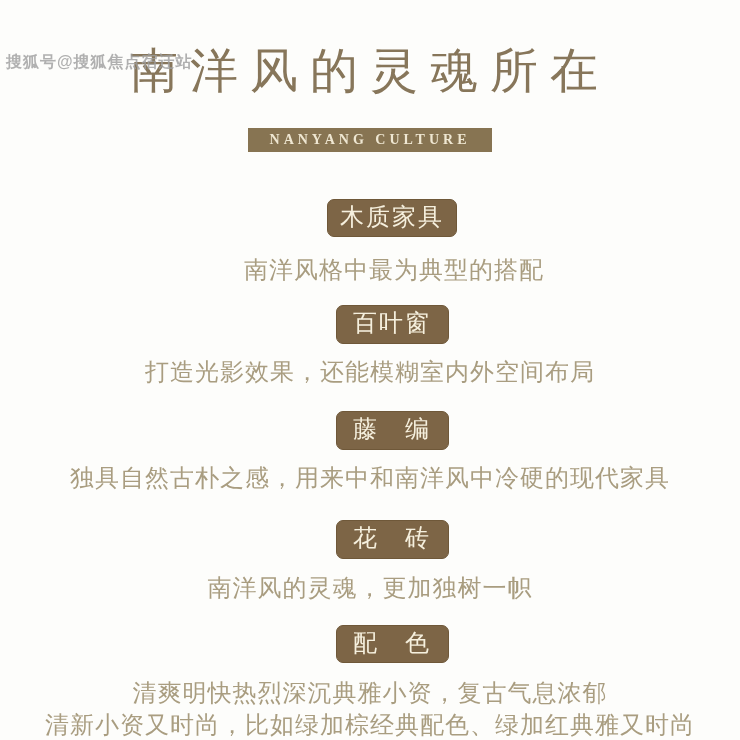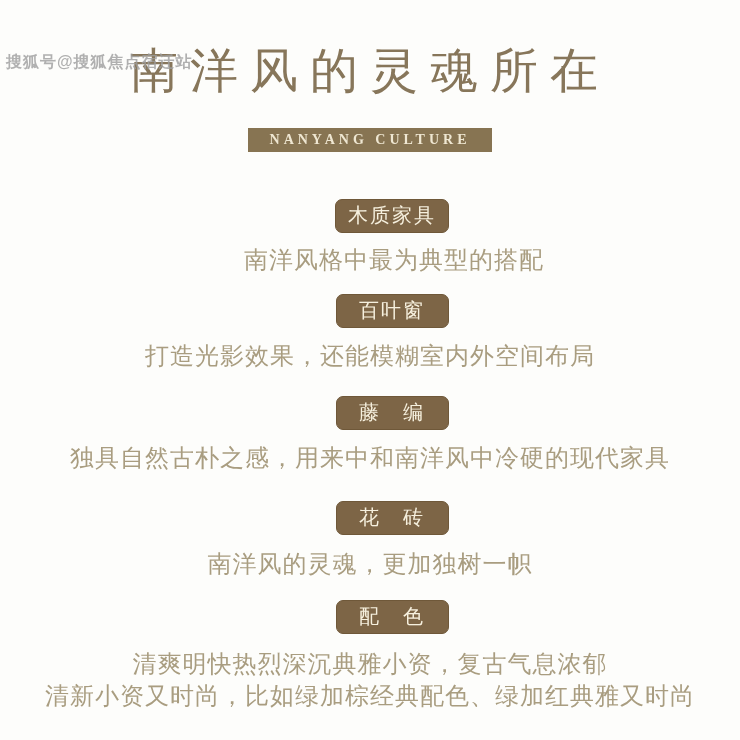--- a/index.html
+++ b/index.html
@@ -48,35 +48,35 @@
     line-height: 1.15;
   }
   .badge {
     display: inline-block;
     min-width: 113px;
     padding: 4px 12px 5px;
     background: var(--badge-bg, #7d6546);
     border: 1px solid var(--badge-border, #6f5839);
     border-radius: 7px;
     color: var(--badge-text, #f6f0de);
-    font-size: 20px;
+    font-size: 24px;
     letter-spacing: 2px;
     line-height: 1.15;
     margin-left: 44px;
   }
   .desc {
     color: var(--body, #a99d80);
     font-size: 24px;
     letter-spacing: 1px;
     line-height: 1.15;
     white-space: nowrap;
   }
   
   .badge-1 { margin-top: 47px; }
-  .desc-1  { margin-top: 14px; padding-left: 48px; }
+  .desc-1  { margin-top: 20px; padding-left: 48px; }
   .badge-2 { margin-top: 20px; }
   .desc-2  { margin-top: 15px; }
   .badge-3 { margin-top: 25px; }
   .desc-3  { margin-top: 15px; }
   .badge-4 { margin-top: 28px; }
   .desc-4  { margin-top: 16px; }
   .badge-5 { margin-top: 22px; }
   .desc-5  { margin-top: 17px; }
   .desc-6  { margin-top: 4px; }
 </style>

